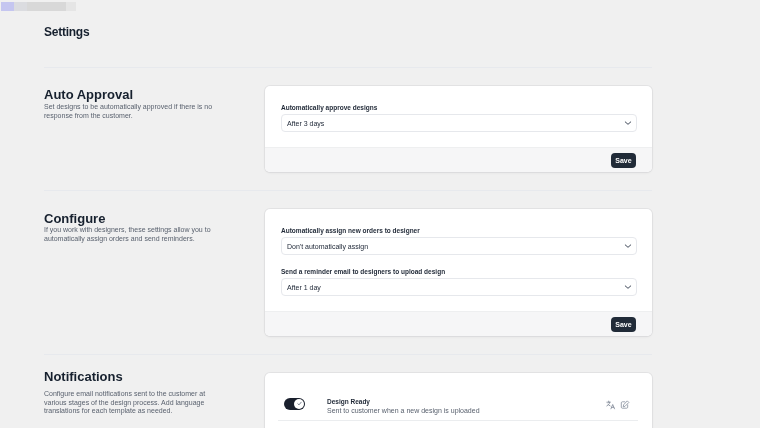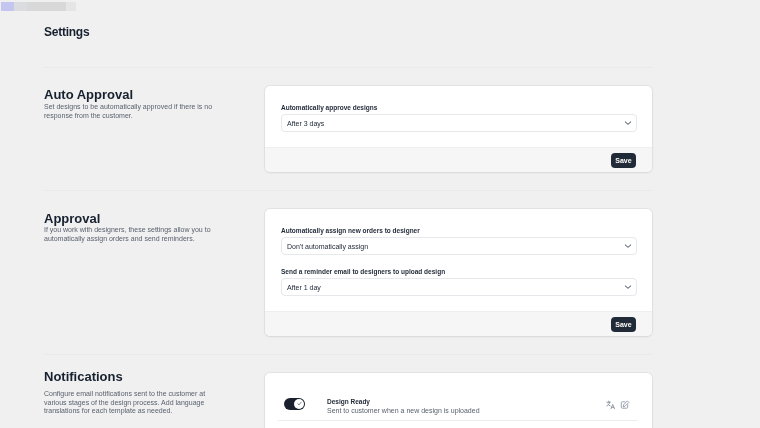--- a/index.html
+++ b/index.html
@@ -92,21 +92,21 @@
               <path d="M2.2 3.1 L7 7.3 L11.8 3.1" fill="none" stroke="#3a4455" stroke-width="1.7" stroke-linecap="round" stroke-linejoin="round"></path>
             </svg>
         </div>
       </div>
     </div>
     <div class="card-foot">
       <div class="btn-save">Save</div>
     </div>
   </div>
 
-  <div class="sec-title" style="top:211px">Approval</div>
+  <div class="sec-title" style="top:211px">Configure</div>
   <div class="sec-desc" style="top:226px">If you work with designers, these settings allow you to automatically assign orders and send reminders.</div>
 
   <div class="card" style="top:209px">
     <div class="card-body">
       <div class="field">
         <div class="field-label">Automatically assign new orders to designer</div>
         <div class="select">
           <span>Don't automatically assign</span>
           <svg class="chev" viewBox="0 0 14 10">
               <path d="M2.2 3.1 L7 7.3 L11.8 3.1" fill="none" stroke="#3a4455" stroke-width="1.7" stroke-linecap="round" stroke-linejoin="round"></path>

